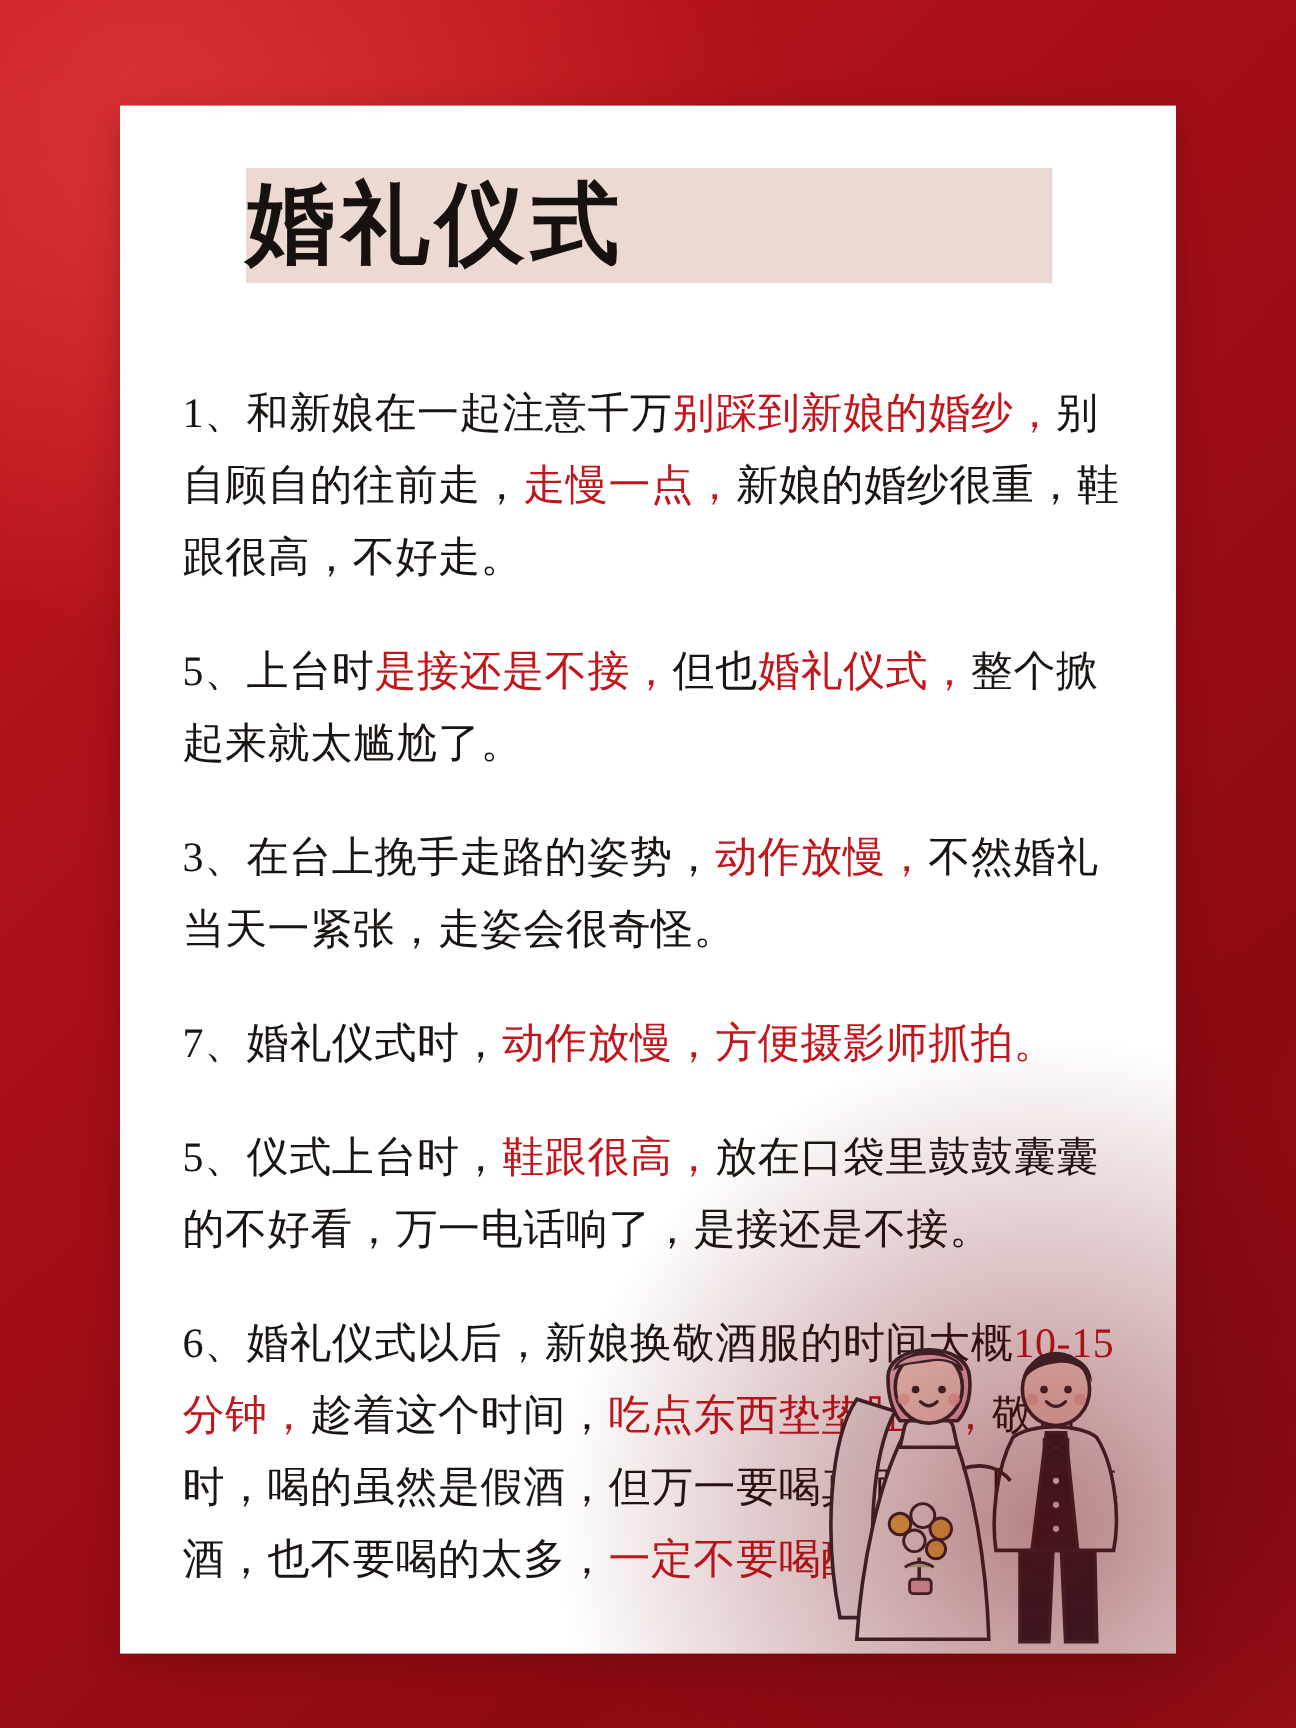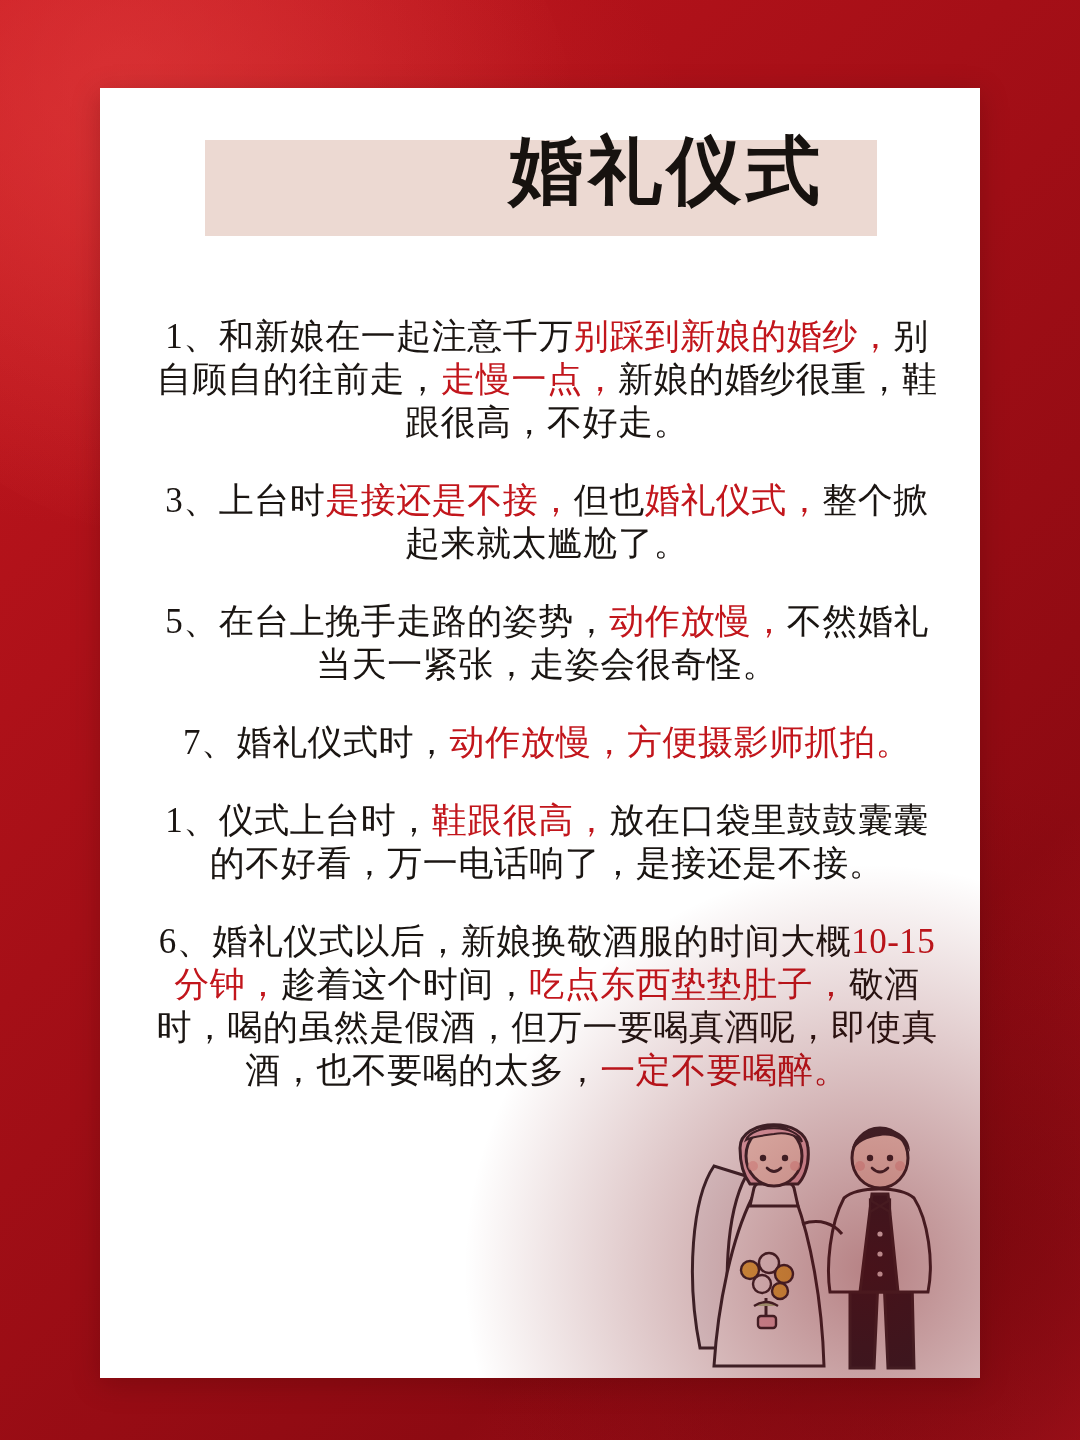--- a/index.html
+++ b/index.html
@@ -61,45 +61,45 @@
     position: absolute;
     left: 105px;
     top: 52px;
     width: 672px;
     height: 96px;
     background: #ecd9d2;
   }
   .title-text {
     position: absolute;
     left: 105px;
-    top: 25px;
+    top: 42px;
     width: 620px;
     height: 116px;
     line-height: 116px;
-    text-align: right;
+    text-align: left;
     font-family: "Liberation Serif", "DejaVu Serif", serif;
     font-size: 74px;
     font-weight: 700;
     letter-spacing: 5px;
     color: #17120f;
   }
 
   .content {
     position: absolute;
     left: 52px;
     top: 192px;
     width: 790px;
   }
 
   .item {
     font-size: 35px;
-    line-height: 43px;
+    line-height: 60px;
     color: #1a1512;
     margin-bottom: 26px;
-    text-align: center;
+    text-align: left;
     letter-spacing: 0.5px;
   }
   .item .hl {
     color: #c2161c;
   }
 
   
   .couple {
     position: absolute;
     right: 6px;
@@ -113,24 +113,24 @@
 
 <div class="poster">
 
   <div class="card">
 
     <div class="title-band"></div>
     <div class="title-text">婚礼仪式</div>
 
     <div class="content">
       <p class="item"><span>1、和新娘在一起注意千万</span><span class="hl">别踩到新娘的婚纱，</span><span>别自顾自的往前走，</span><span class="hl">走慢一点，</span><span>新娘的婚纱很重，鞋跟很高，不好走。</span></p>
-      <p class="item"><span>3、上台时</span><span class="hl">是接还是不接，</span><span>但也</span><span class="hl">婚礼仪式，</span><span>整个掀起来就太尴尬了。</span></p>
-      <p class="item"><span>5、在台上挽手走路的姿势，</span><span class="hl">动作放慢，</span><span>不然婚礼当天一紧张，走姿会很奇怪。</span></p>
+      <p class="item"><span>5、上台时</span><span class="hl">是接还是不接，</span><span>但也</span><span class="hl">婚礼仪式，</span><span>整个掀起来就太尴尬了。</span></p>
+      <p class="item"><span>3、在台上挽手走路的姿势，</span><span class="hl">动作放慢，</span><span>不然婚礼当天一紧张，走姿会很奇怪。</span></p>
       <p class="item"><span>7、婚礼仪式时，</span><span class="hl">动作放慢，方便摄影师抓拍。</span></p>
-      <p class="item"><span>1、仪式上台时，</span><span class="hl">鞋跟很高，</span><span>放在口袋里鼓鼓囊囊的不好看，万一电话响了，是接还是不接。</span></p>
+      <p class="item"><span>5、仪式上台时，</span><span class="hl">鞋跟很高，</span><span>放在口袋里鼓鼓囊囊的不好看，万一电话响了，是接还是不接。</span></p>
       <p class="item"><span>6、婚礼仪式以后，新娘换敬酒服的时间大概</span><span class="hl">10-15分钟，</span><span>趁着这个时间，</span><span class="hl">吃点东西垫垫肚子，</span><span>敬酒时，喝的虽然是假酒，但万一要喝真酒呢，即使真酒，也不要喝的太多，</span><span class="hl">一定不要喝醉。</span></p>
     </div>
 
     <div class="couple">
       <svg viewBox="0 0 300 330" width="300" height="330" xmlns="http://www.w3.org/2000/svg">
 
         <path d="M40 118 C18 150 12 230 26 300 L60 300 C48 240 52 165 72 128 Z" fill="#f4f4f6" stroke="#2a2a30" stroke-width="3"></path>
 
         <path d="M78 150 C58 190 44 255 40 318 L150 318 C148 250 136 190 122 152 Z" fill="#ffffff" stroke="#2a2a30" stroke-width="3"></path>
 

